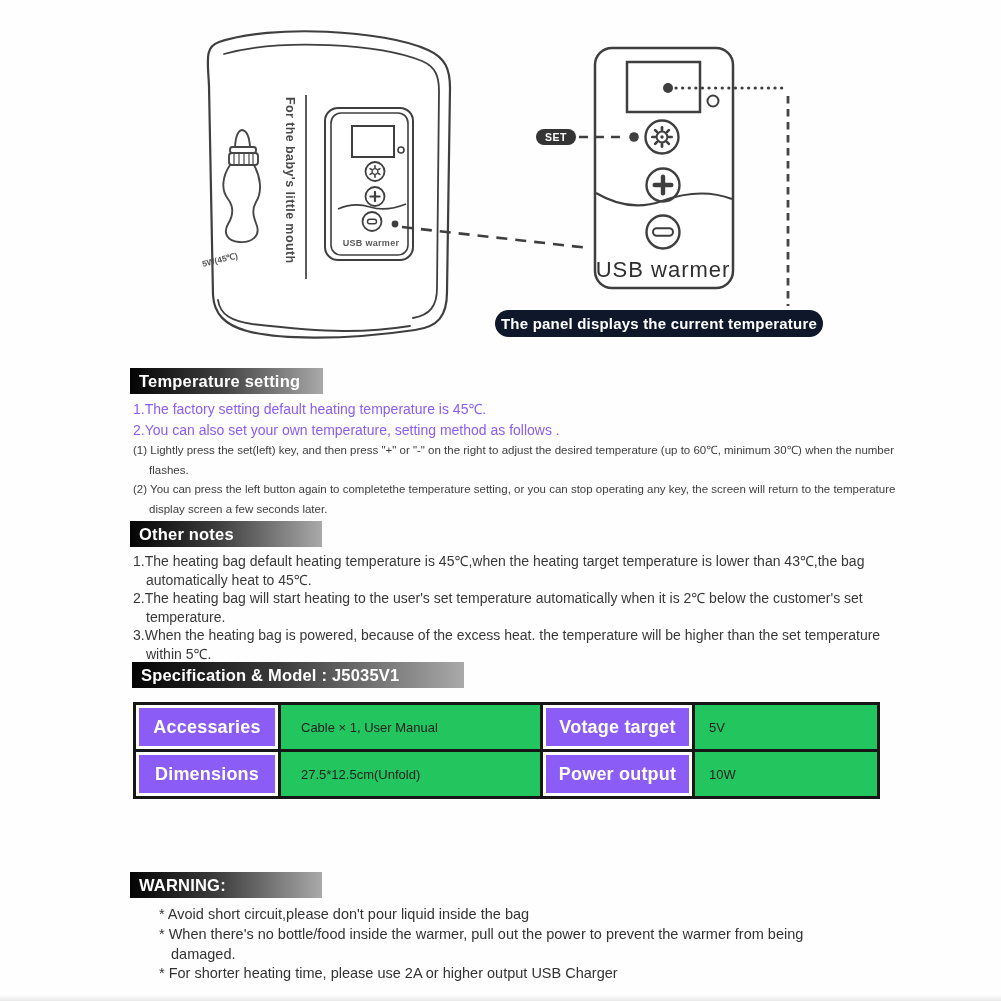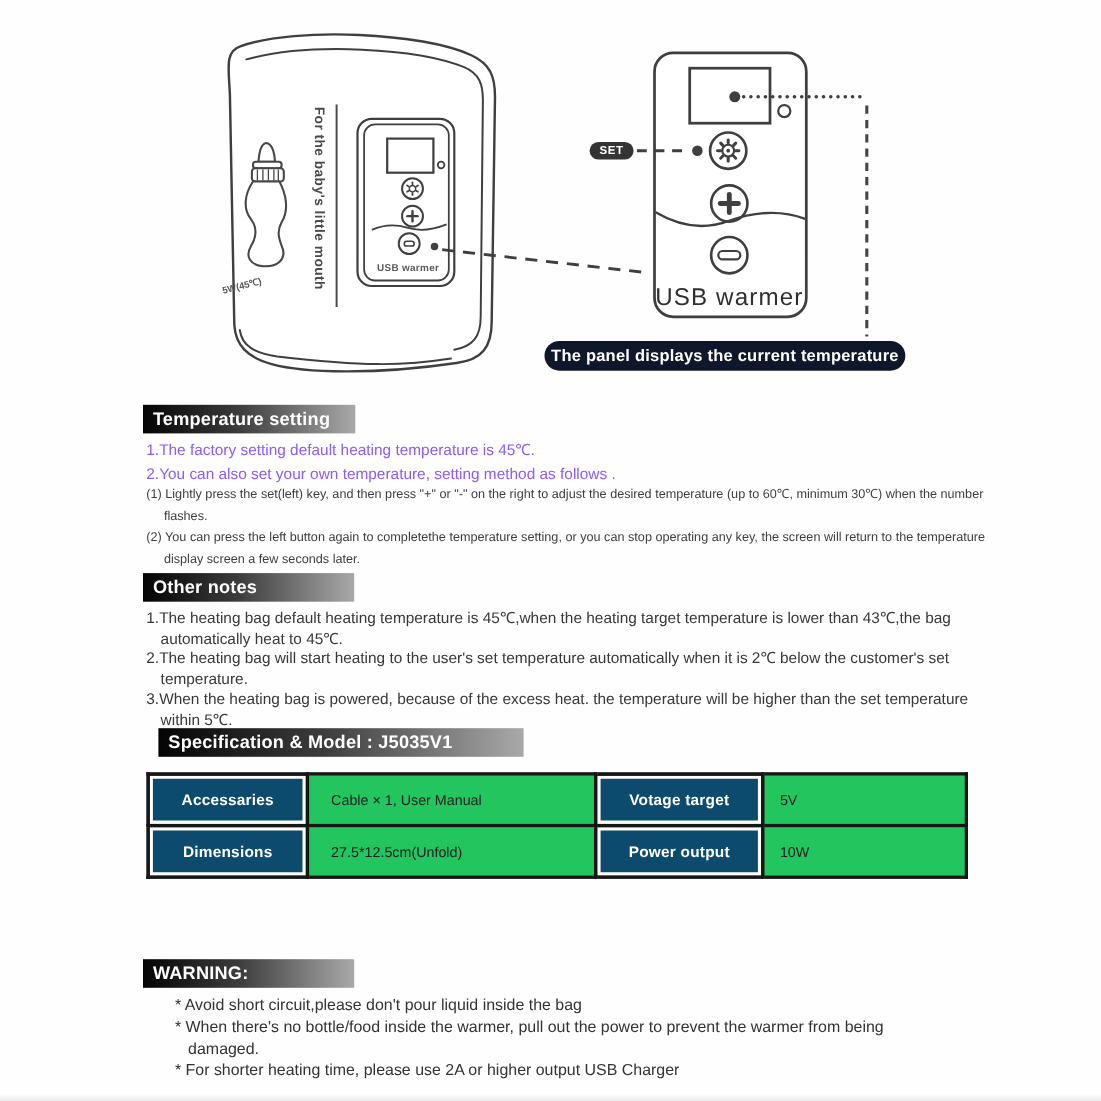--- a/index.html
+++ b/index.html
@@ -34,22 +34,22 @@
     background:#0f172a;color:#fff;font-weight:bold;font-size:15px;line-height:27px;
     text-align:center;letter-spacing:.2px;
   }
   
   table.spec{
     position:absolute;left:133px;top:702px;width:744px;
     border-collapse:collapse;table-layout:fixed;
   }
   table.spec td{border:3px solid #161616;height:47px;box-sizing:border-box;}
   td.lbl{
-    background:#0c4a6e;box-shadow:inset 0 0 0 3px #fff;
-    color:#fff;font-weight:bold;font-size:14px;text-align:center;letter-spacing:.2px;
+    background:#8b5cf6;box-shadow:inset 0 0 0 3px #fff;
+    color:#fff;font-weight:bold;font-size:18px;text-align:center;letter-spacing:.2px;
   }
   td.val{background:#22c55e;color:#222;font-size:13px;padding-left:20px;}
   td.val2{padding-left:14px;}
   .bottom-fade{position:absolute;left:0;top:995px;width:1001px;height:6px;
     background:linear-gradient(#fefefe,#e9e9e9);}
 </style>
 </head>
 <body>
 
 <svg class="abs" style="left:0;top:0;" width="1001" height="365" viewBox="0 0 1001 365">
@@ -168,21 +168,21 @@
 <div class="t-item" style="top:399px;">1.The factory setting default heating temperature is 45℃.</div>
 <div class="t-item" style="top:420px;">2.You can also set your own temperature, setting method as follows .</div>
 <div class="t-sub" style="top:441px;">(1) Lightly press the set(left) key, and then press "+" or "-" on the right to adjust the desired temperature (up to 60℃, minimum 30℃) when the number flashes.</div>
 <div class="t-sub" style="top:480px;">(2) You can press the left button again to completethe temperature setting, or you can stop operating any key, the screen will return to the temperature display screen a few seconds later.</div>
 
 <div class="bar" style="left:130px;top:521px;width:192px;">Other notes</div>
 <div class="note" style="top:552px;">1.The heating bag default heating temperature is 45℃,when the heating target temperature is lower than 43℃,the bag automatically heat to 45℃.</div>
 <div class="note" style="top:589px;">2.The heating bag will start heating to the user's set temperature automatically when it is 2℃ below the customer's set temperature.</div>
 <div class="note" style="top:626px;">3.When the heating bag is powered, because of the excess heat. the temperature will be higher than the set temperature within 5℃.</div>
 
-<div class="bar" style="left:144px;top:662px;width:332px;">Specification &amp; Model : J5035V1</div>
+<div class="bar" style="left:132px;top:662px;width:332px;">Specification &amp; Model : J5035V1</div>
 
 <table class="spec">
   <colgroup>
       <col style="width:145px">
       <col style="width:262px">
       <col style="width:152px">
       <col style="width:185px">
     </colgroup>
   <tbody>
       <tr>

